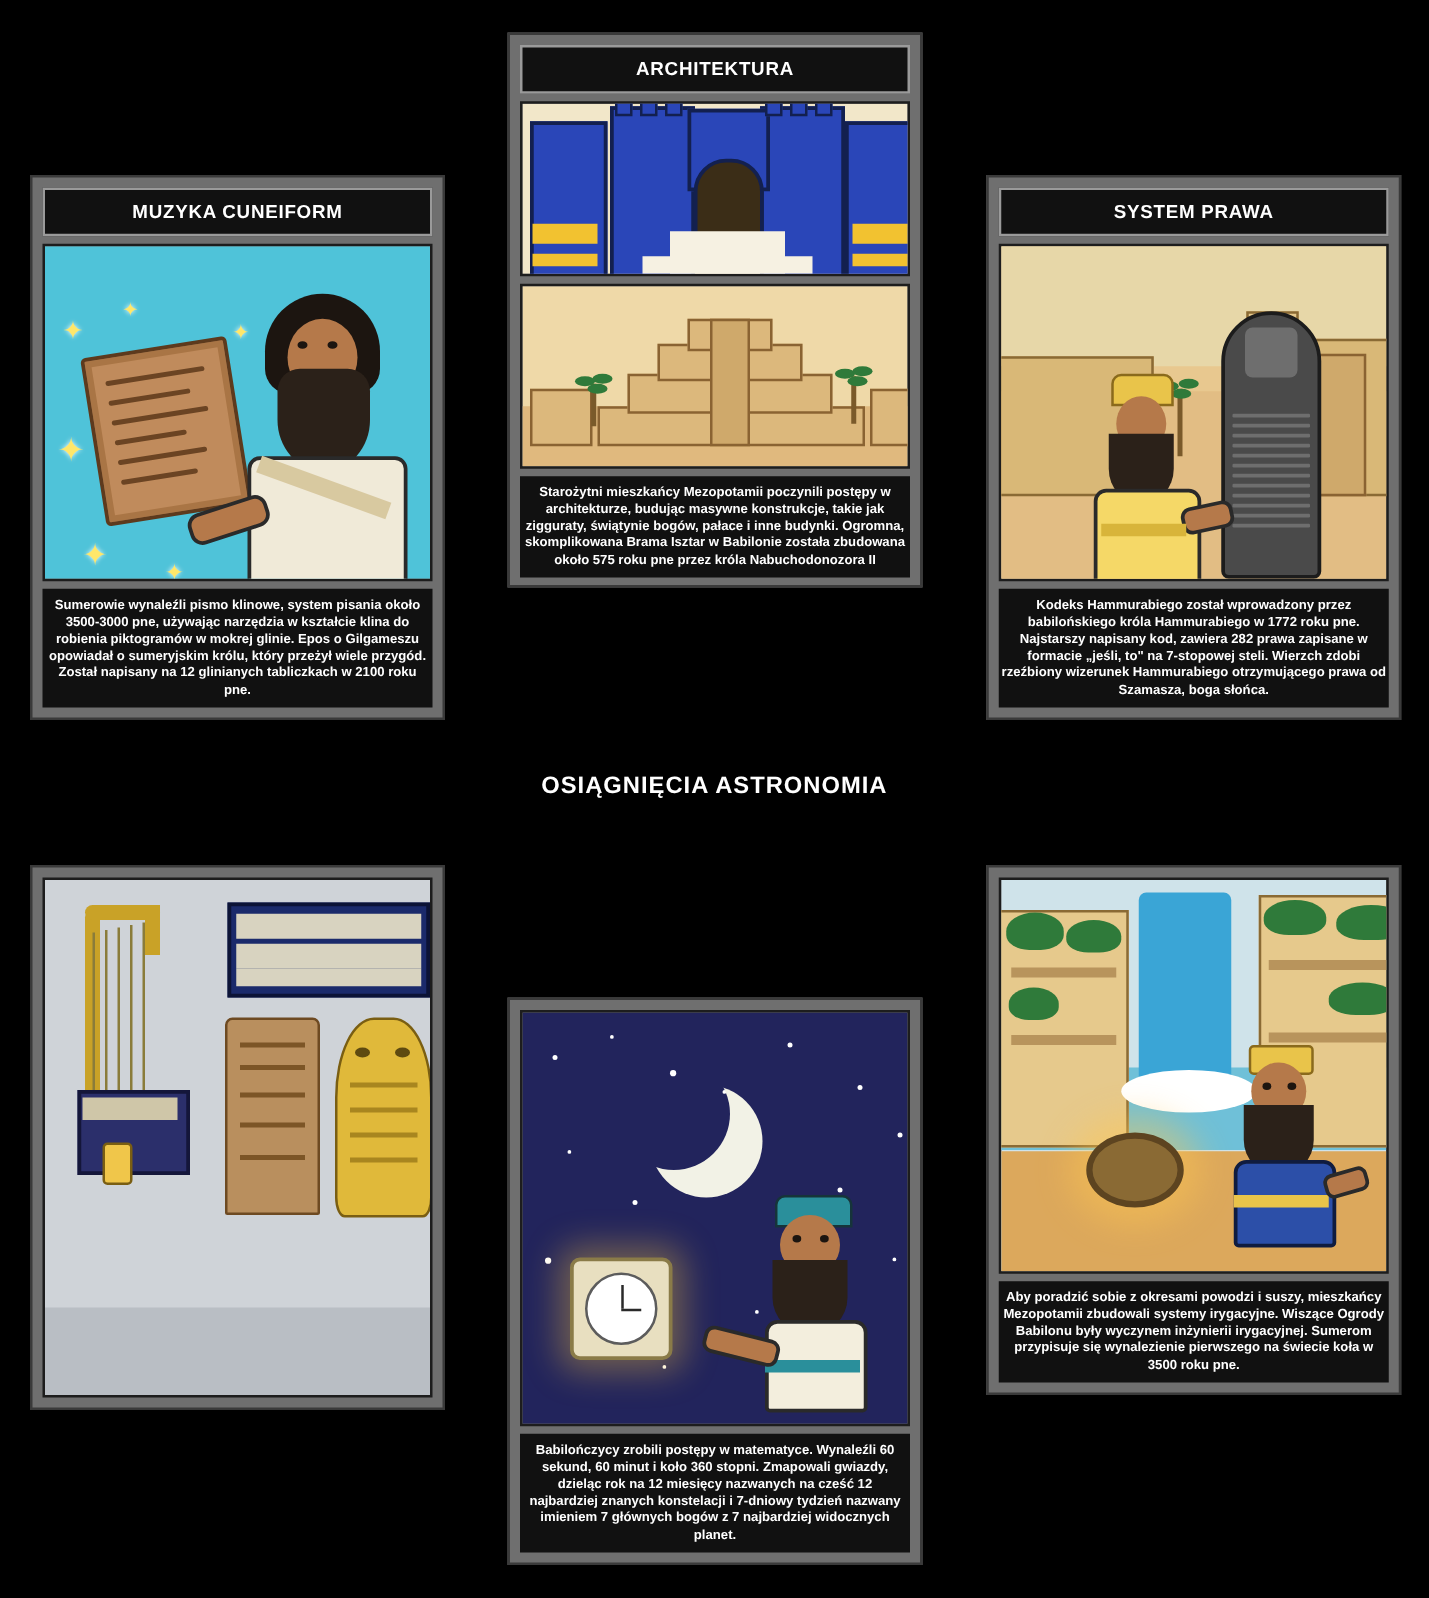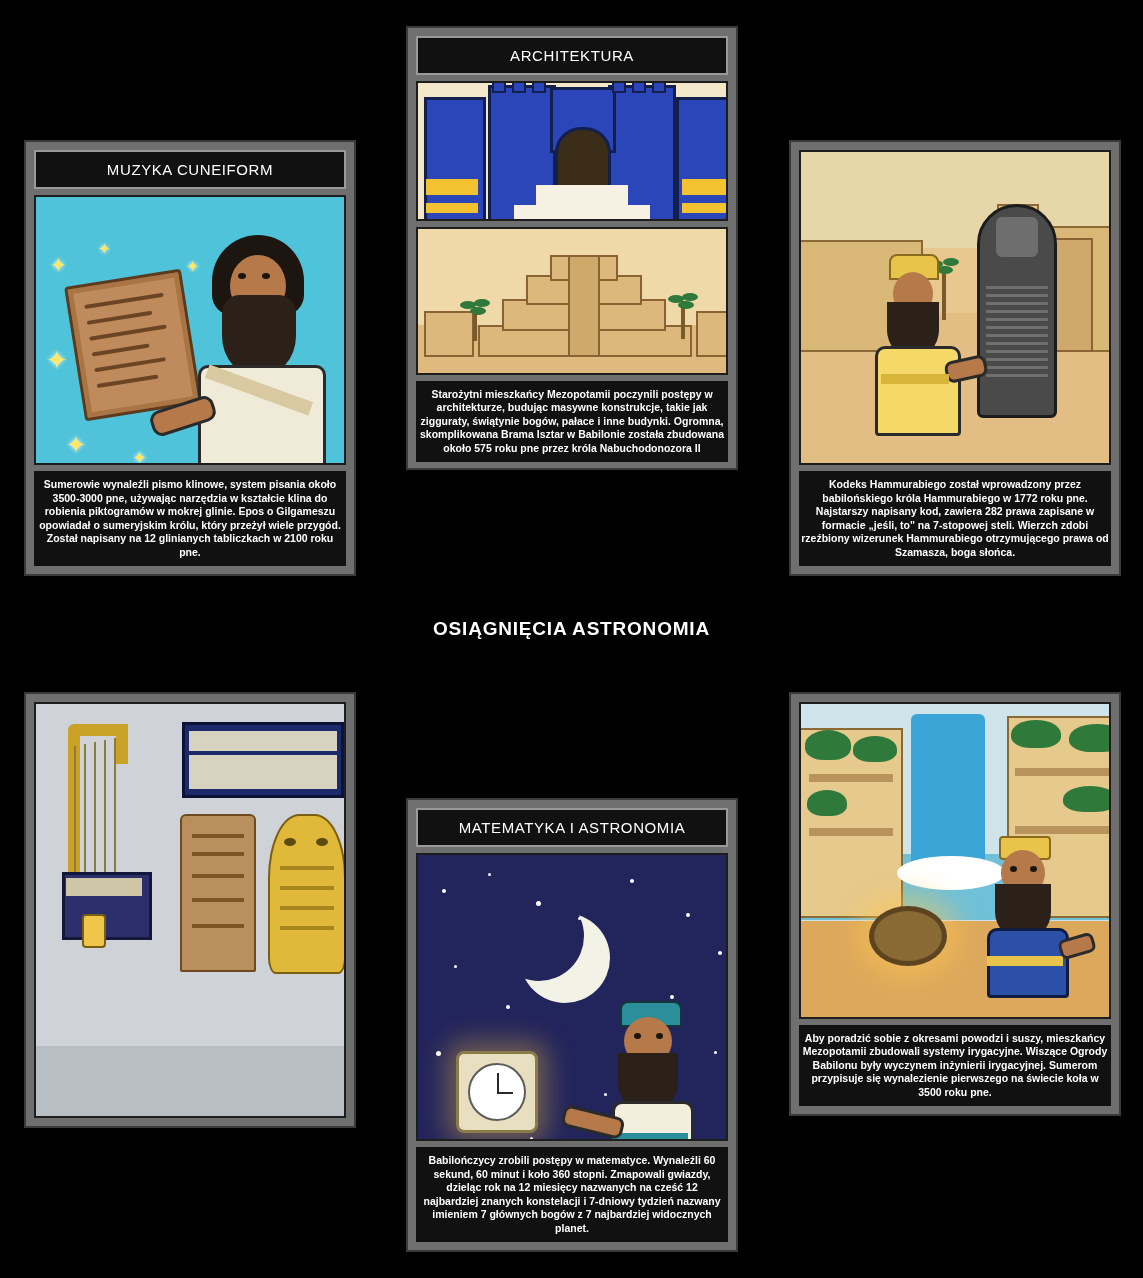--- a/index.html
+++ b/index.html
@@ -23,21 +23,21 @@
     box-sizing: border-box;
     padding: 8px;
     display: flex;
     flex-direction: column;
     gap: 6px;
   }
   .panel-title {
     background: #111111;
     border: 2px solid #9a9a9a;
     color: #ffffff;
-    font-weight: normal;
+    font-weight: bold;
     font-size: 15px;
     letter-spacing: 0.6px;
     text-align: center;
     padding: 9px 4px;
     box-sizing: border-box;
   }
   .panel-art {
     position: relative;
     border: 2px solid #1d1d1d;
     box-sizing: border-box;
@@ -224,20 +224,21 @@
       <div class="trunk" style="left:11px;top:10px;height:38px;"></div>
       <div class="leaf" style="left:-2px;top:4px;"></div>
       <div class="leaf" style="left:12px;top:2px;"></div>
       <div class="leaf" style="left:8px;top:10px;"></div>
     </div>
   </div>
   <div class="panel-caption">Starożytni mieszkańcy Mezopotamii poczynili postępy w architekturze, budując masywne konstrukcje, takie jak zigguraty, świątynie bogów, pałace i inne budynki. Ogromna, skomplikowana Brama Isztar w Babilonie została zbudowana około 575 roku pne przez króla Nabuchodonozora II</div>
 </div>
 
 <div class="panel" style="left:789px; top:140px; width:332px; height:436px;">
+  <div class="panel-title">SYSTEM PRAWA</div>
   <div class="panel-art">
     <div class="lw-bg"></div>
     <div class="sky" style="height:96px;background:#e7d7a8;"></div>
     <div class="ground" style="height:150px;background:#e2bd84;"></div>
     <div class="lw-wall" style="left:-2px;top:88px;width:120px;height:108px;"></div>
     <div class="lw-wall" style="left:194px;top:74px;width:138px;height:122px;"></div>
     <div class="zg-stairs" style="left:236px;top:86px;width:52px;height:110px;"></div>
     <div style="position:absolute;left:196px;top:52px;width:38px;height:38px;background:#e6c98c;border:2px solid #8a6a34;"></div>
     <div class="palm" style="left:128px;top:102px;width:30px;height:66px;">
       <div class="trunk" style="left:13px;top:12px;height:54px;"></div>
@@ -316,21 +317,20 @@
       <div style="position:absolute;left:46px;top:22px;width:12px;height:8px;background:#5e4a10;border-radius:50%;"></div>
       <div style="position:absolute;left:10px;top:50px;right:10px;height:4px;background:#a8861f;"></div>
       <div style="position:absolute;left:10px;top:70px;right:10px;height:4px;background:#a8861f;"></div>
       <div style="position:absolute;left:10px;top:90px;right:10px;height:4px;background:#a8861f;"></div>
       <div style="position:absolute;left:10px;top:110px;right:10px;height:4px;background:#a8861f;"></div>
     </div>
   </div>
 </div>
 
 <div class="panel" style="left:406px; top:798px; width:332px; height:454px;">
-  <div class="panel-title">MATEMATYKA I ASTRONOMIA</div>
   <div class="panel-art">
     <div class="as-bg"></div>
 
     <div class="dot" style="left:24px;top:34px;width:4px;height:4px;"></div>
     <div class="dot" style="left:70px;top:18px;width:3px;height:3px;"></div>
     <div class="dot" style="left:118px;top:46px;width:5px;height:5px;"></div>
     <div class="dot" style="left:212px;top:24px;width:4px;height:4px;"></div>
     <div class="dot" style="left:268px;top:58px;width:4px;height:4px;"></div>
     <div class="dot" style="left:36px;top:110px;width:3px;height:3px;"></div>
     <div class="dot" style="left:88px;top:150px;width:4px;height:4px;"></div>

